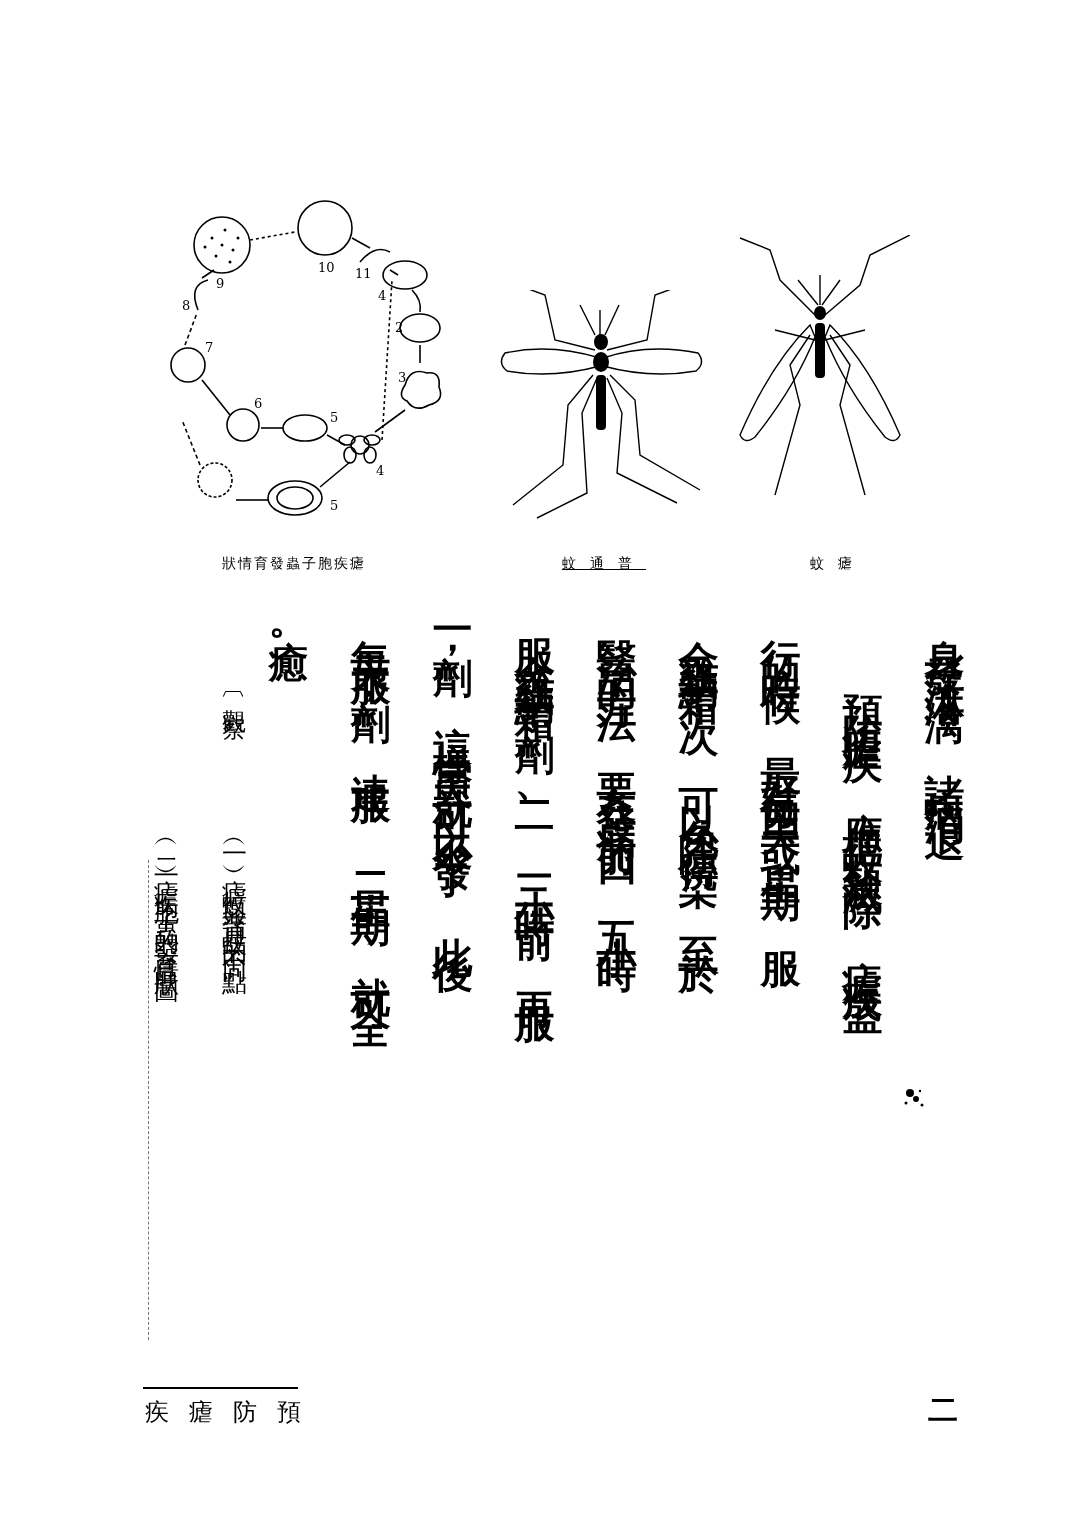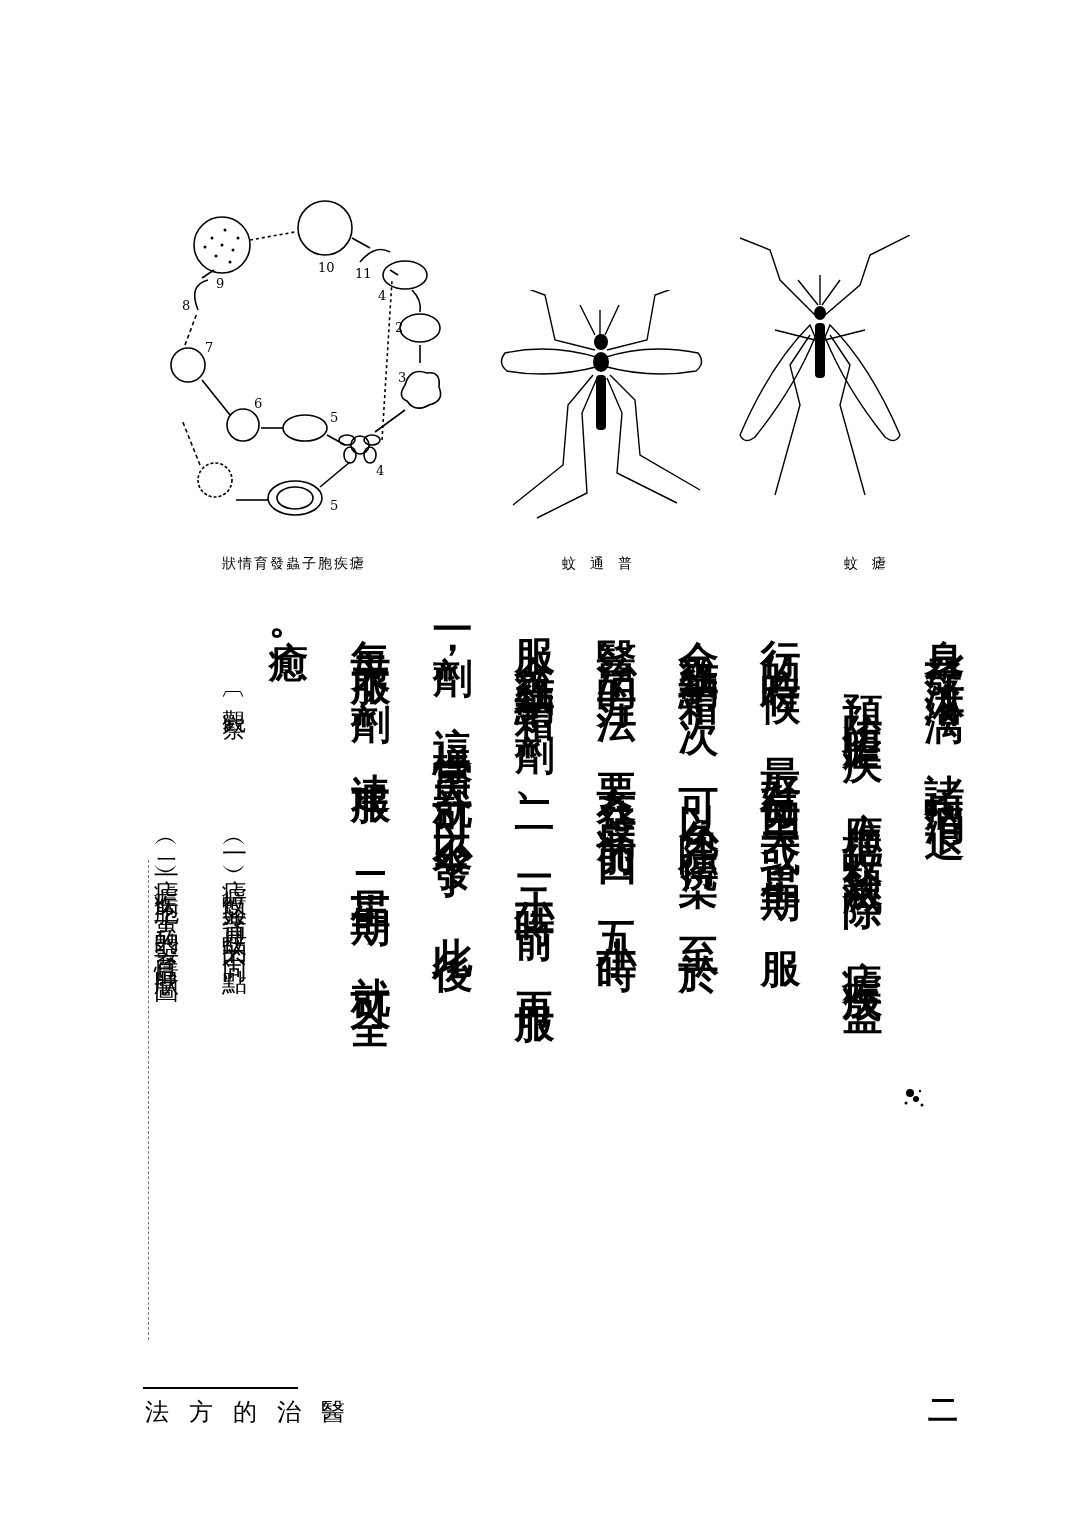--- a/index.html
+++ b/index.html
@@ -12,22 +12,22 @@
   .fig-common    { left: 485px; top: 290px; width: 225px; height: 230px; }
   .fig-anopheles { left: 730px; top: 235px; width: 180px; height: 285px; }
   .figure svg { width: 100%; height: 100%; display: block; }
   .fig-num { font-family: "DejaVu Serif", serif; font-size: 13px; fill: #000; }
 
   .caption {
     position: absolute; top: 555px; font-size: 14px; letter-spacing: 2px;
     white-space: nowrap; direction: rtl; unicode-bidi: bidi-override;
   }
   .cap-lifecycle { left: 222px; }
-  .cap-common    { left: 562px; letter-spacing: 14px; }
-  .cap-anopheles { left: 844px; letter-spacing: 14px; }
+  .cap-common    { left: 562px; letter-spacing: 14px; text-decoration: underline; }
+  .cap-anopheles { left: 810px; letter-spacing: 14px; }
 
   
   .body-text {
     position: absolute; right: 100px; top: 608px;
     height: 780px;
     writing-mode: vertical-rl;
     font-size: 40px; line-height: 82px; letter-spacing: 15.5px;
     font-weight: bold;
     font-family: "DejaVu Serif", "Liberation Serif", serif;
   }
@@ -208,14 +208,14 @@
   <g fill="#000">
       <circle cx="10" cy="8" r="4"></circle>
       <circle cx="16" cy="14" r="3"></circle>
       <circle cx="6" cy="18" r="1.5"></circle>
       <circle cx="20" cy="6" r="1.2"></circle>
       <circle cx="22" cy="20" r="1.5"></circle>
     </g>
 </svg>
 
 <div class="footer-rule"></div>
-<div class="footer-title">醫治的方法</div>
+<div class="footer-title">預防瘧疾</div>
 <div class="page-number">二</div>
 
 </body></html>

